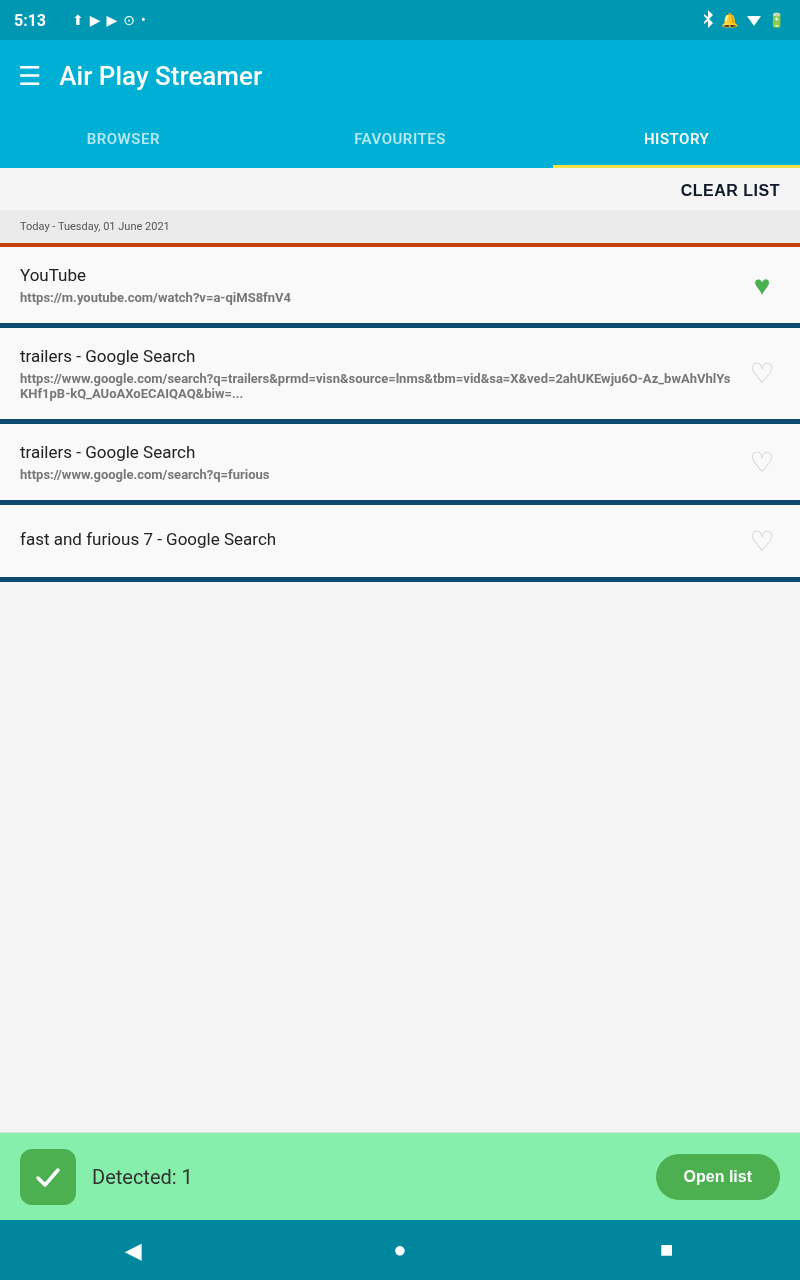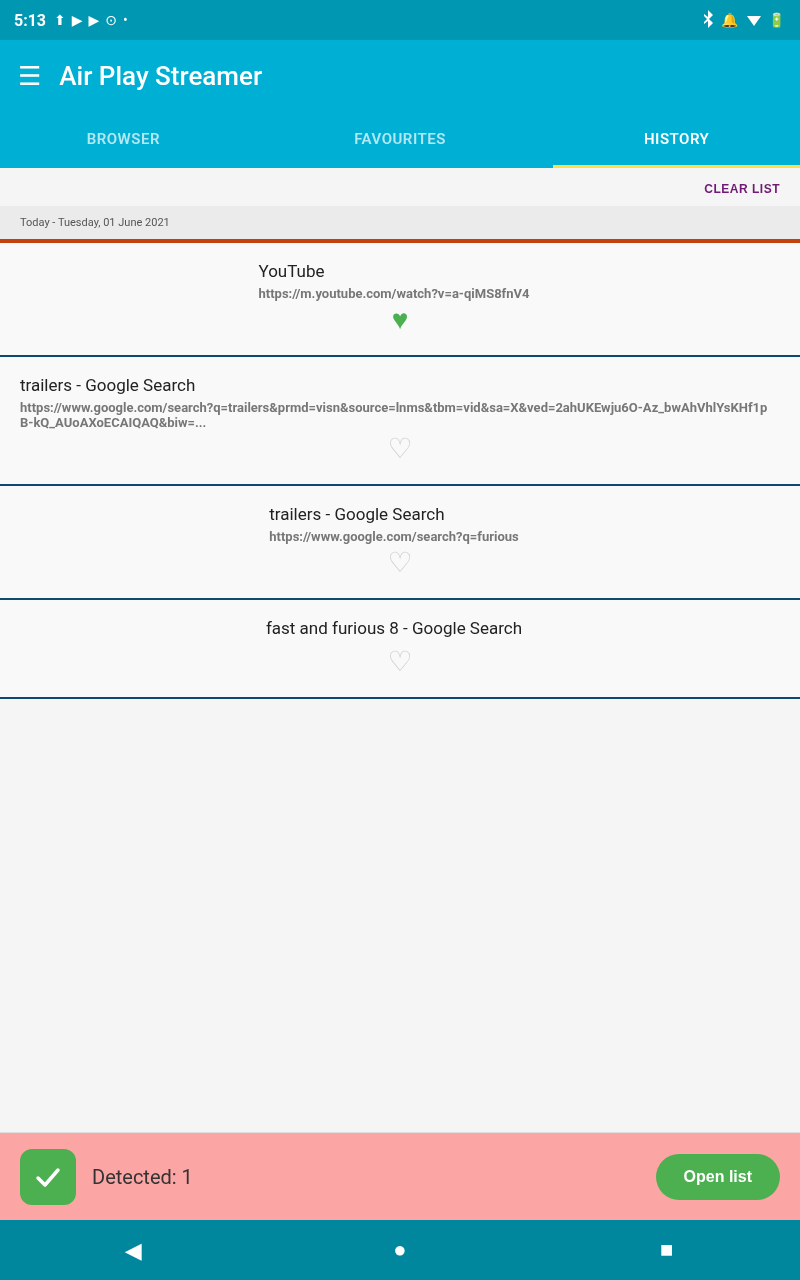--- a/index.html
+++ b/index.html
@@ -18,21 +18,21 @@
       background: #0097b2;
       height: 40px;
       display: flex;
       align-items: center;
       justify-content: space-between;
       padding: 0 14px;
     }
     .status-bar-left {
       display: flex;
       align-items: center;
-      gap: 8px;
+      gap: 26px;
     }
     .status-time {
       color: white;
       font-size: 16px;
       font-weight: bold;
     }
     .status-icons {
       display: flex;
       align-items: center;
       gap: 6px;
@@ -102,22 +102,22 @@
     }
 
     
     .clear-list-row {
       display: flex;
       justify-content: flex-end;
       padding: 14px 20px 10px 20px;
       background: #f5f5f5;
     }
     .clear-list-btn {
-      color: #701a75;
-      font-size: 12px;
+      color: #0f172a;
+      font-size: 16px;
       font-weight: 600;
       letter-spacing: 0.5px;
       background: none;
       border: none;
       cursor: pointer;
       text-transform: uppercase;
     }
 
     
     .date-header {
@@ -125,25 +125,24 @@
       padding: 10px 20px;
       color: #555;
       font-size: 11px;
       border-bottom: 4px solid #c2410c;
     }
 
     
     .history-item {
       background: #f9f9f9;
       padding: 18px 20px;
-      border-bottom: 2px solid #0c4a6e;
+      border-bottom: 5px solid #0c4a6e;
       display: flex;
       align-items: center;
       justify-content: space-between;
-      flex-direction: column;
     }
     .history-item-text {
       flex: 1;
       padding-right: 12px;
     }
     .history-item-title {
       font-size: 17px;
       color: #222;
       margin-bottom: 5px;
       font-weight: 400;
@@ -166,21 +165,21 @@
     }
     .heart-filled {
       color: #4caf50;
     }
     .heart-empty {
       color: #ccc;
     }
 
     
     .detection-bar {
-      background: #fca5a5;
+      background: #86efac;
       height: 88px;
       display: flex;
       align-items: center;
       padding: 0 20px;
       gap: 16px;
       border-top: 1px solid #e0e0e0;
     }
     .check-badge {
       width: 56px;
       height: 56px;
@@ -307,21 +306,21 @@
   <div class="history-item">
     <div class="history-item-text">
       <div class="history-item-title">trailers - Google Search</div>
       <div class="history-item-url">https://www.google.com/search?q=furious</div>
     </div>
     <div class="heart-icon heart-empty">♡</div>
   </div>
 
   <div class="history-item">
     <div class="history-item-text">
-      <div class="history-item-title">fast and furious 8 - Google Search</div>
+      <div class="history-item-title">fast and furious 7 - Google Search</div>
     </div>
     <div class="heart-icon heart-empty">♡</div>
   </div>
 
 </div>
 
 <div class="detection-bar">
   <div class="check-badge">
     <svg viewBox="0 0 32 32" fill="none" xmlns="http://www.w3.org/2000/svg">
       <polyline points="6,17 13,24 26,9" stroke="white" stroke-width="3.5" stroke-linecap="round" stroke-linejoin="round"></polyline>

